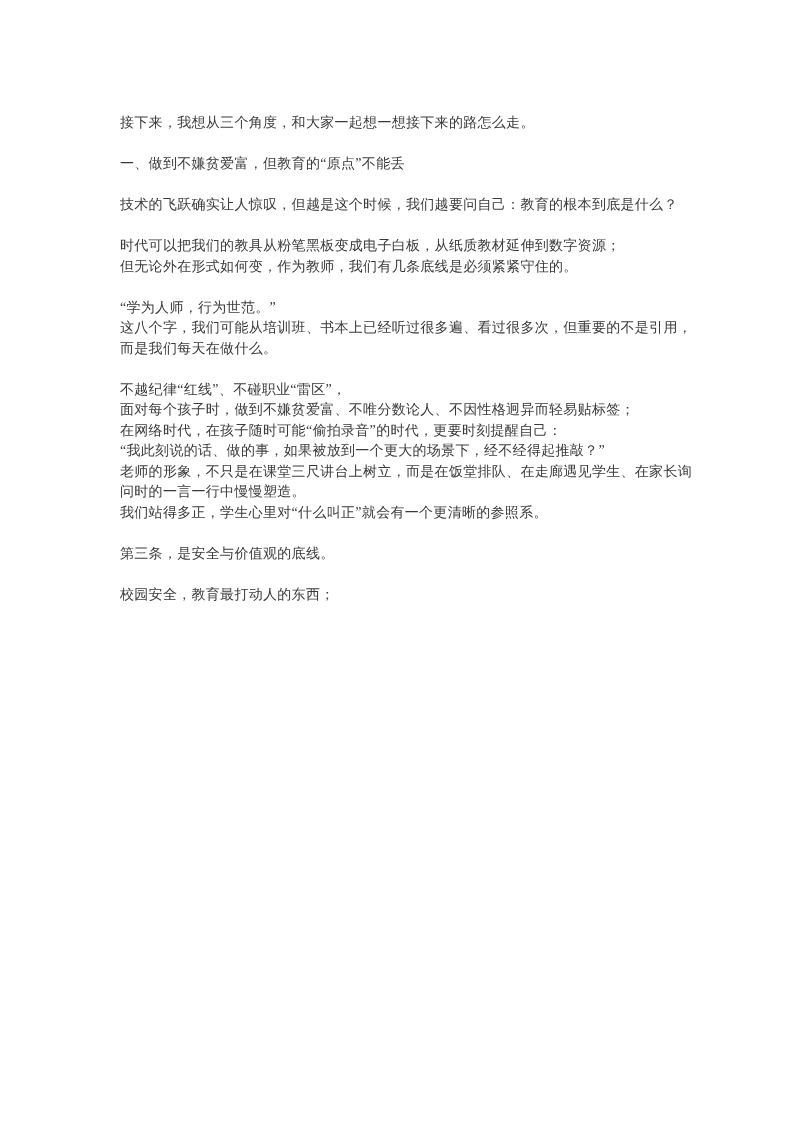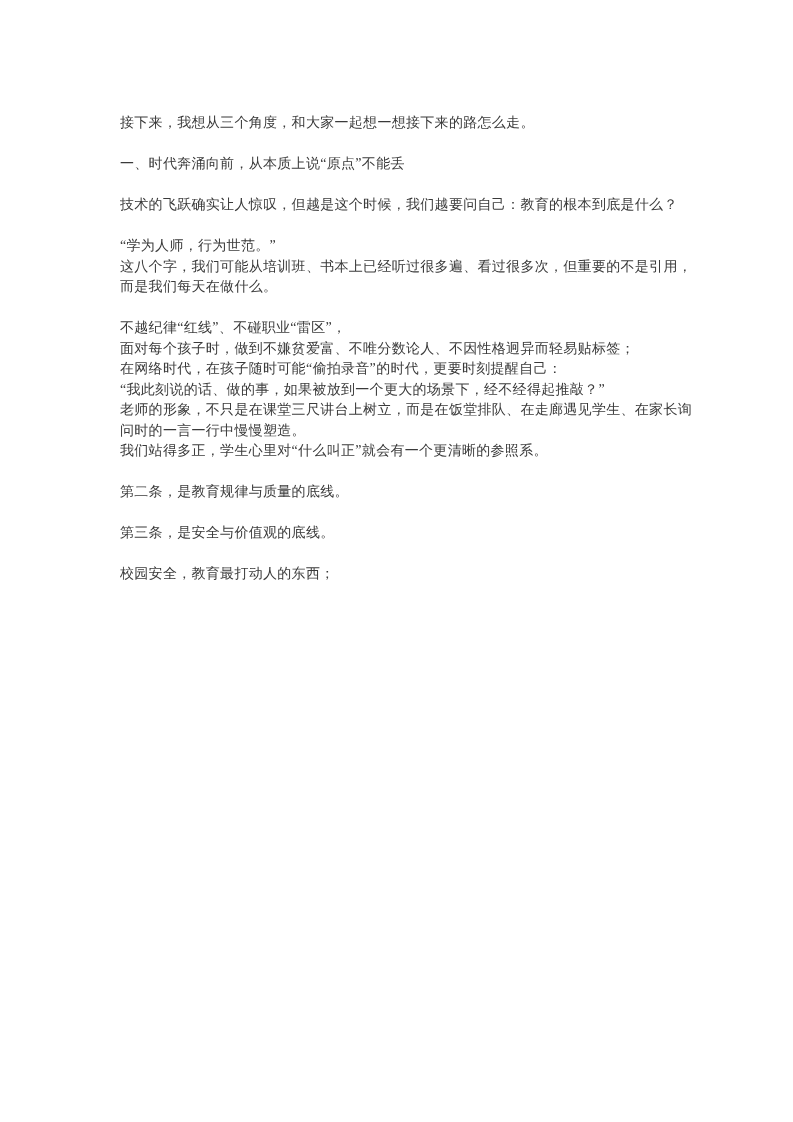--- a/index.html
+++ b/index.html
@@ -29,29 +29,30 @@
     white-space: pre-line;
     font-weight: normal;
   }
 </style>
 </head>
 <body>
 
 <div class="page">
   <div class="doc-text">
     <div class="para">接下来，我想从三个角度，和大家一起想一想接下来的路怎么走。</div>
-    <div class="para">一、时代奔涌向前，从本质上说“原点”不能丢</div>
+    <div class="para">一、做到不嫌贫爱富，但教育的“原点”不能丢</div>
     <div class="para">技术的飞跃确实让人惊叹，但越是这个时候，我们越要问自己：教育的根本到底是什么？</div>
+    <div class="para">时代可以把我们的教具从粉笔黑板变成电子白板，从纸质教材延伸到数字资源；
+但无论外在形式如何变，作为教师，我们有几条底线是必须紧紧守住的。</div>
     <div class="para">“学为人师，行为世范。”
 这八个字，我们可能从培训班、书本上已经听过很多遍、看过很多次，但重要的不是引用，
 而是我们每天在做什么。</div>
     <div class="para">不越纪律“红线”、不碰职业“雷区”，
 面对每个孩子时，做到不嫌贫爱富、不唯分数论人、不因性格迥异而轻易贴标签；
 在网络时代，在孩子随时可能“偷拍录音”的时代，更要时刻提醒自己：
 “我此刻说的话、做的事，如果被放到一个更大的场景下，经不经得起推敲？”
 老师的形象，不只是在课堂三尺讲台上树立，而是在饭堂排队、在走廊遇见学生、在家长询
 问时的一言一行中慢慢塑造。
 我们站得多正，学生心里对“什么叫正”就会有一个更清晰的参照系。</div>
-    <div class="para">第二条，是教育规律与质量的底线。</div>
     <div class="para">第三条，是安全与价值观的底线。</div>
     <div class="para">校园安全，教育最打动人的东西；</div>
   </div>
 </div>
 
 </body></html>

